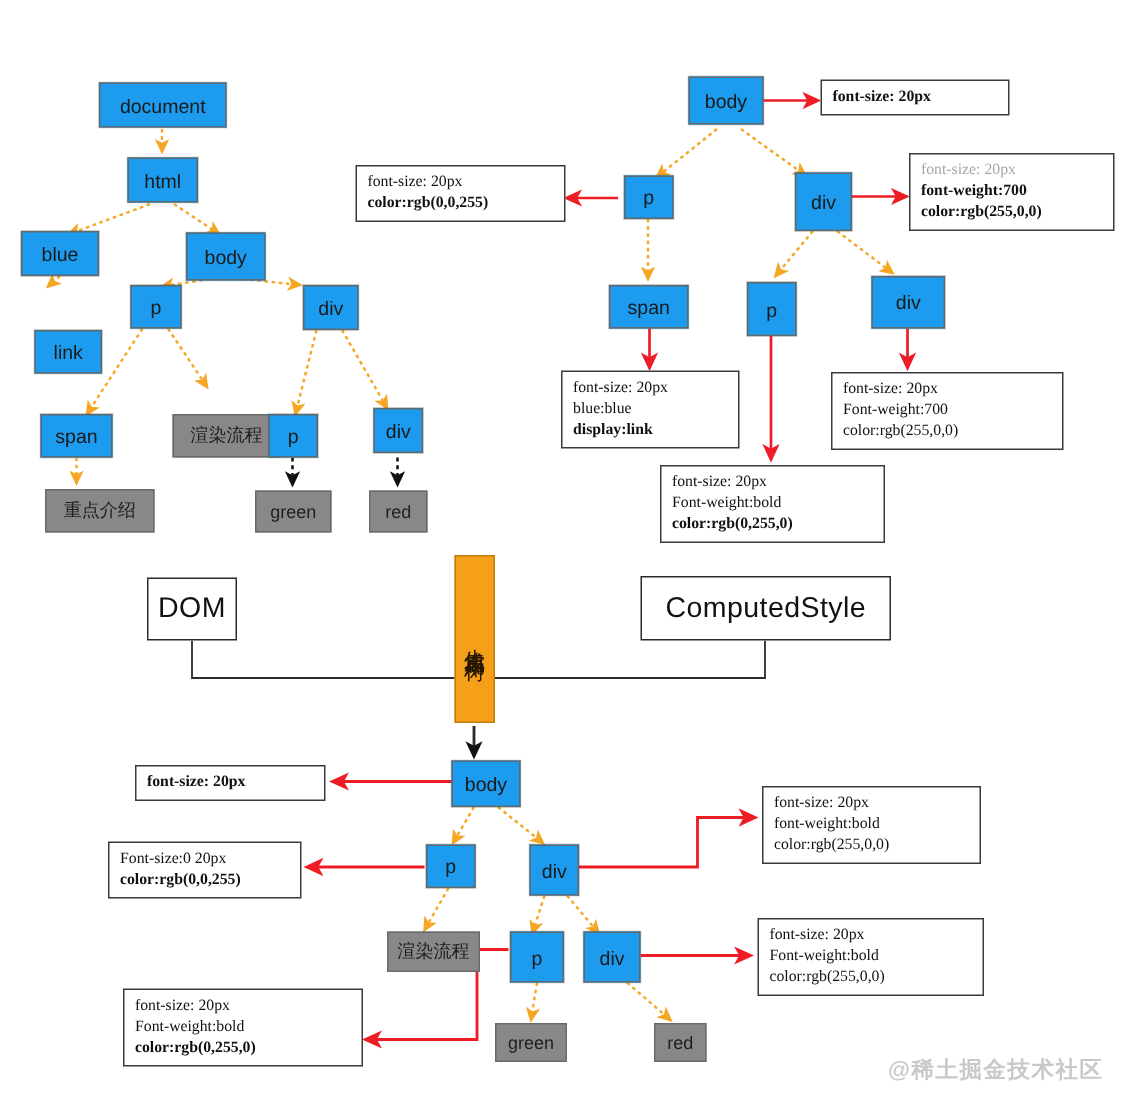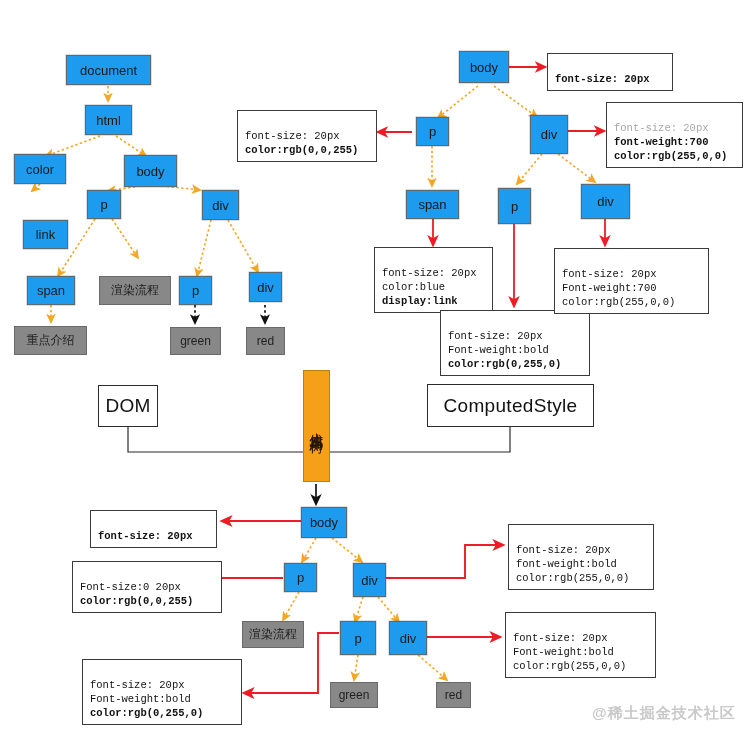--- a/index.html
+++ b/index.html
@@ -28,30 +28,30 @@
   .node.blue { background:#1c9bef; }
   .textnode {
     position:absolute;
     background:#888888;
     border:1px solid #6a6a6a;
     color:#1f1f1f;
     font-size:12px;
     display:flex; align-items:center; justify-content:center;
     white-space:nowrap;
   }
-  .textnode.cjk { font-size:12px; }
+  .textnode.cjk { font-size:12px;margin-left:16px; }
 
   .stylebox {
     position:absolute;
     background:#fff;
     border:1.3px solid #3a3a3a;
-    font-family:Liberation Mono, monospace;
+    font-family:Liberation Serif, serif;
     font-size:10.5px;
     line-height:14px;
-    padding:18px 6px 4px 7px;
+    padding:4px 6px 4px 7px;
     color:#111;
     white-space:nowrap;
   }
   .stylebox .ln { display:block; }
   .stylebox .bold { font-weight:bold; }
   .stylebox .dim { color:#a7a7a7; }
 
   .labelbox {
     position:absolute;
     background:#fff;
@@ -163,21 +163,21 @@
     </g>
   </svg>
 
   <div class="node blue" style="left:66px;top:55px;width:85px;height:30px;">
     <span>document</span>
   </div>
   <div class="node blue" style="left:85px;top:105px;width:47px;height:30px;">
     <span>html</span>
   </div>
   <div class="node blue" style="left:14px;top:154px;width:52px;height:30px;">
-    <span>color</span>
+    <span>blue</span>
   </div>
   <div class="node blue" style="left:124px;top:155px;width:53px;height:32px;">
     <span>body</span>
   </div>
   <div class="node blue" style="left:23px;top:220px;width:45px;height:29px;">
     <span>link</span>
   </div>
   <div class="node blue" style="left:87px;top:190px;width:34px;height:29px;">
     <span>p</span>
   </div>
@@ -235,21 +235,21 @@
   </div>
 
   <div class="stylebox" style="left:606px;top:102px;width:137px;">
     <span class="ln dim">font-size: 20px</span>
     <span class="ln bold">font-weight:700</span>
     <span class="ln bold">color:rgb(255,0,0)</span>
   </div>
 
   <div class="stylebox" style="left:374px;top:247px;width:119px;">
     <span class="ln">font-size: 20px</span>
-    <span class="ln">color:blue</span>
+    <span class="ln">blue:blue</span>
     <span class="ln bold">display:link</span>
   </div>
 
   <div class="stylebox" style="left:440px;top:310px;width:150px;">
     <span class="ln">font-size: 20px</span>
     <span class="ln">Font-weight:bold</span>
     <span class="ln bold">color:rgb(0,255,0)</span>
   </div>
 
   <div class="stylebox" style="left:554px;top:248px;width:155px;">
@@ -290,21 +290,21 @@
     <span>green</span>
   </div>
   <div class="textnode" style="left:436px;top:682px;width:35px;height:26px;">
     <span>red</span>
   </div>
 
   <div class="stylebox" style="left:90px;top:510px;width:127px;">
     <span class="ln bold">font-size: 20px</span>
   </div>
 
-  <div class="stylebox" style="left:72px;top:561px;width:150px;">
+  <div class="stylebox" style="left:72px;top:561px;width:129px;">
     <span class="ln">Font-size:0 20px</span>
     <span class="ln bold">color:rgb(0,0,255)</span>
   </div>
 
   <div class="stylebox" style="left:508px;top:524px;width:146px;">
     <span class="ln">font-size: 20px</span>
     <span class="ln">font-weight:bold</span>
     <span class="ln">color:rgb(255,0,0)</span>
   </div>
 

